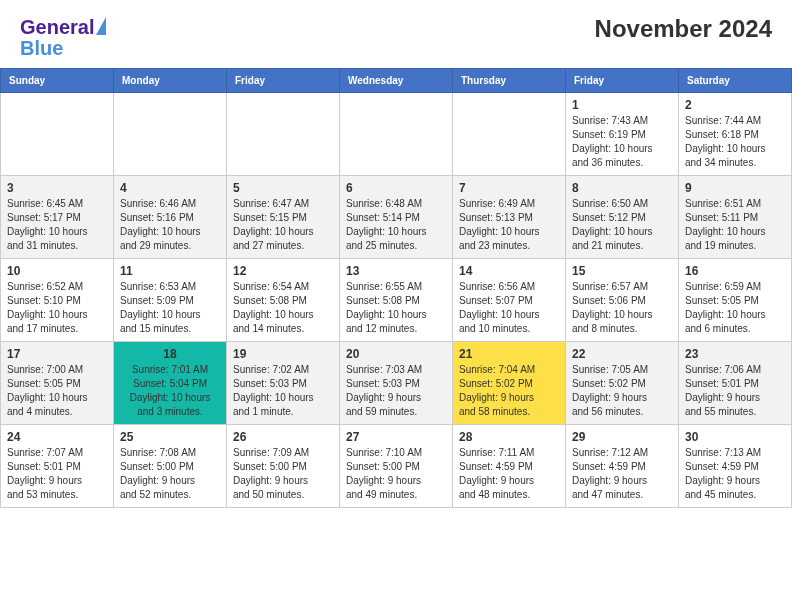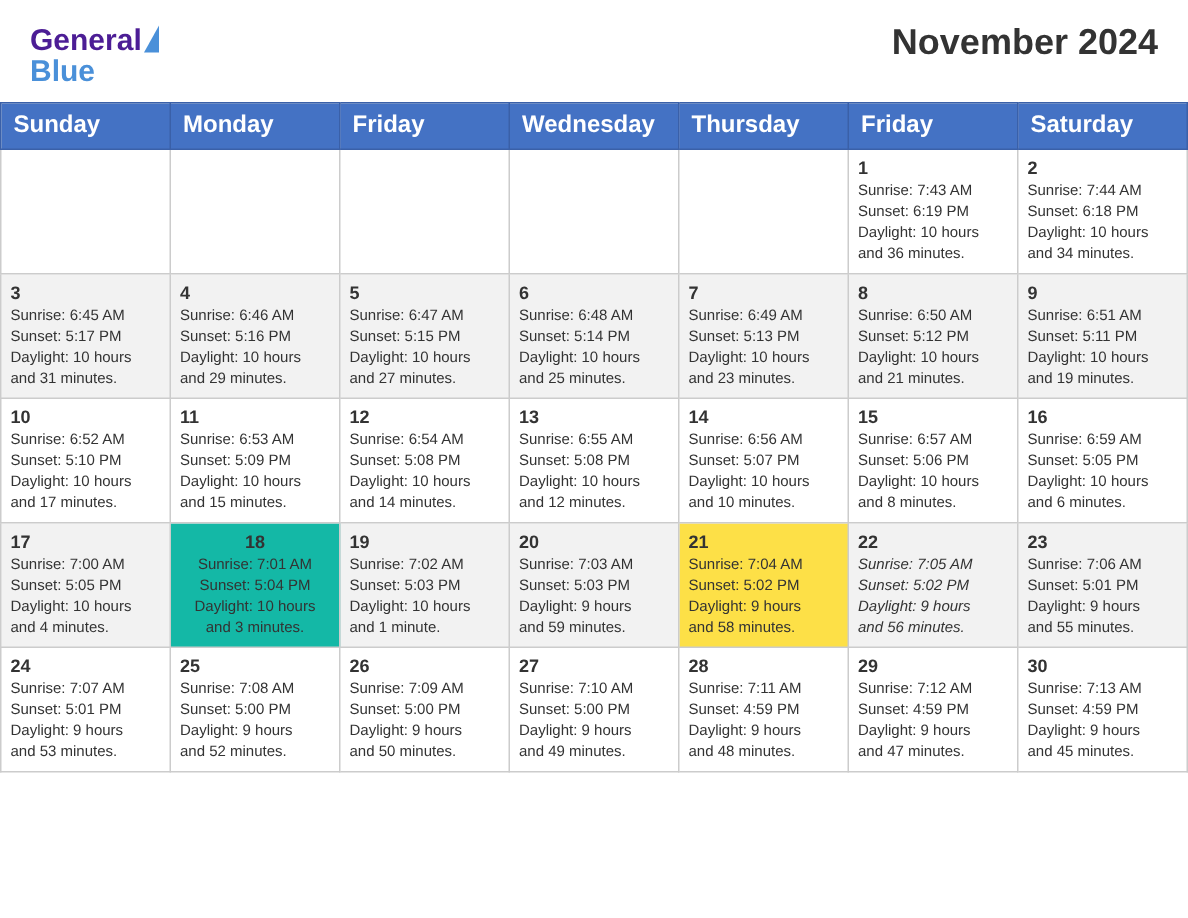--- a/index.html
+++ b/index.html
@@ -34,21 +34,21 @@
       margin-top: 2px;
     }
     .calendar {
       width: 100%;
       border-collapse: collapse;
       margin: 0 0 0 0;
     }
     .calendar th {
       background: #4472c4;
       color: #fff;
-      font-size: 16px;
+      font-size: 10px;
       font-weight: bold;
       text-align: left;
       padding: 6px 8px;
       border: 1px solid #3a60a8;
     }
     .calendar td {
       vertical-align: top;
       border: 1px solid #ccc;
       padding: 5px 6px;
       width: 113px;
@@ -273,21 +273,21 @@
         </td>
         <td style="background: #fde047;">
           <span class="day-number">21</span>
           <div class="day-info" style="white-space: pre-line;">Sunrise: 7:04 AM
 Sunset: 5:02 PM
 Daylight: 9 hours
 and 58 minutes.</div>
         </td>
         <td style="background: rgb(242, 242, 242);">
           <span class="day-number">22</span>
-          <div class="day-info" style="white-space: pre-line; font-style: italic;">Sunrise: 7:05 AM
+          <div class="day-info" style="white-space: pre-line;">Sunrise: 7:05 AM
 Sunset: 5:02 PM
 Daylight: 9 hours
 and 56 minutes.</div>
         </td>
         <td style="background: rgb(242, 242, 242);">
           <span class="day-number">23</span>
           <div class="day-info" style="white-space: pre-line;">Sunrise: 7:06 AM
 Sunset: 5:01 PM
 Daylight: 9 hours
 and 55 minutes.</div>

